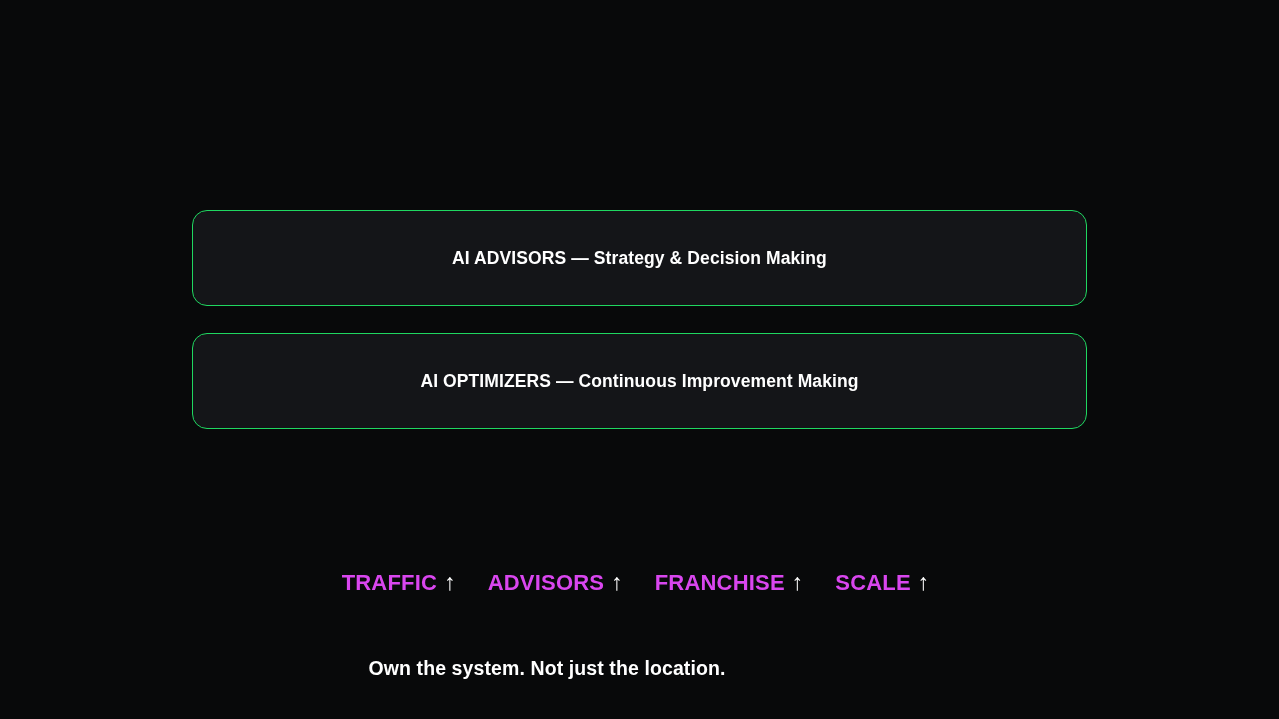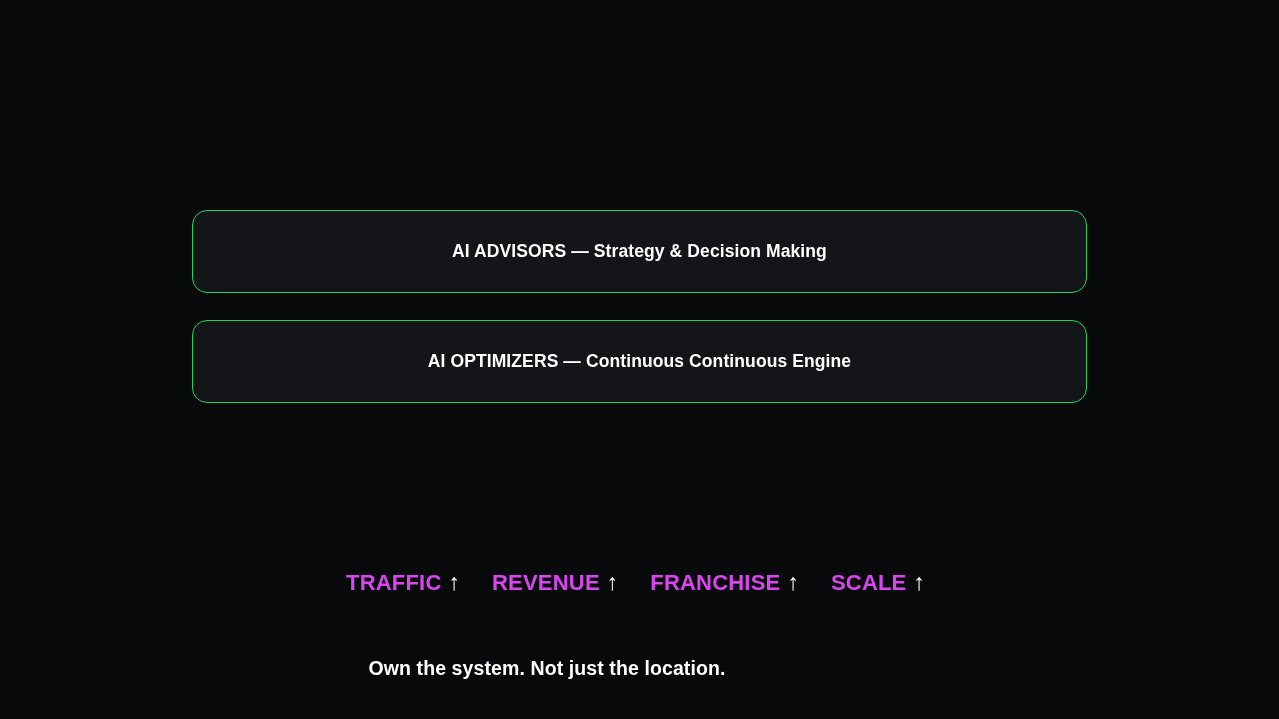--- a/index.html
+++ b/index.html
@@ -48,21 +48,21 @@
   
   .pillars {
     position: absolute;
     left: 192px;
     top: 210px;
     width: 895px;
   }
   .pillar-card {
     box-sizing: border-box;
     width: 895px;
-    height: 83px;
+    height: 96px;
     margin-bottom: 27px;
     background: #141518;
     border: 1.6px solid #1fd760;
     border-radius: 15px;
     display: flex;
     align-items: center;
     justify-content: center;
   }
   .pillar-card:last-child {
     margin-bottom: 0;
@@ -126,31 +126,31 @@
 <div class="slide">
 
   <div class="header">
   </div>
 
   <div class="pillars">
     <div class="pillar-card">
       <span class="pillar-label">AI ADVISORS — Strategy &amp; Decision Making</span>
     </div>
     <div class="pillar-card">
-      <span class="pillar-label">AI OPTIMIZERS — Continuous Continuous Engine</span>
+      <span class="pillar-label">AI OPTIMIZERS — Continuous Improvement Making</span>
     </div>
   </div>
 
   <div class="metrics">
     <div class="metric">
       <span class="metric-label">TRAFFIC</span>
       <span class="metric-arrow">↑</span>
     </div>
     <div class="metric">
-      <span class="metric-label">REVENUE</span>
+      <span class="metric-label">ADVISORS</span>
       <span class="metric-arrow">↑</span>
     </div>
     <div class="metric">
       <span class="metric-label">FRANCHISE</span>
       <span class="metric-arrow">↑</span>
     </div>
     <div class="metric">
       <span class="metric-label">SCALE</span>
       <span class="metric-arrow">↑</span>
     </div>

